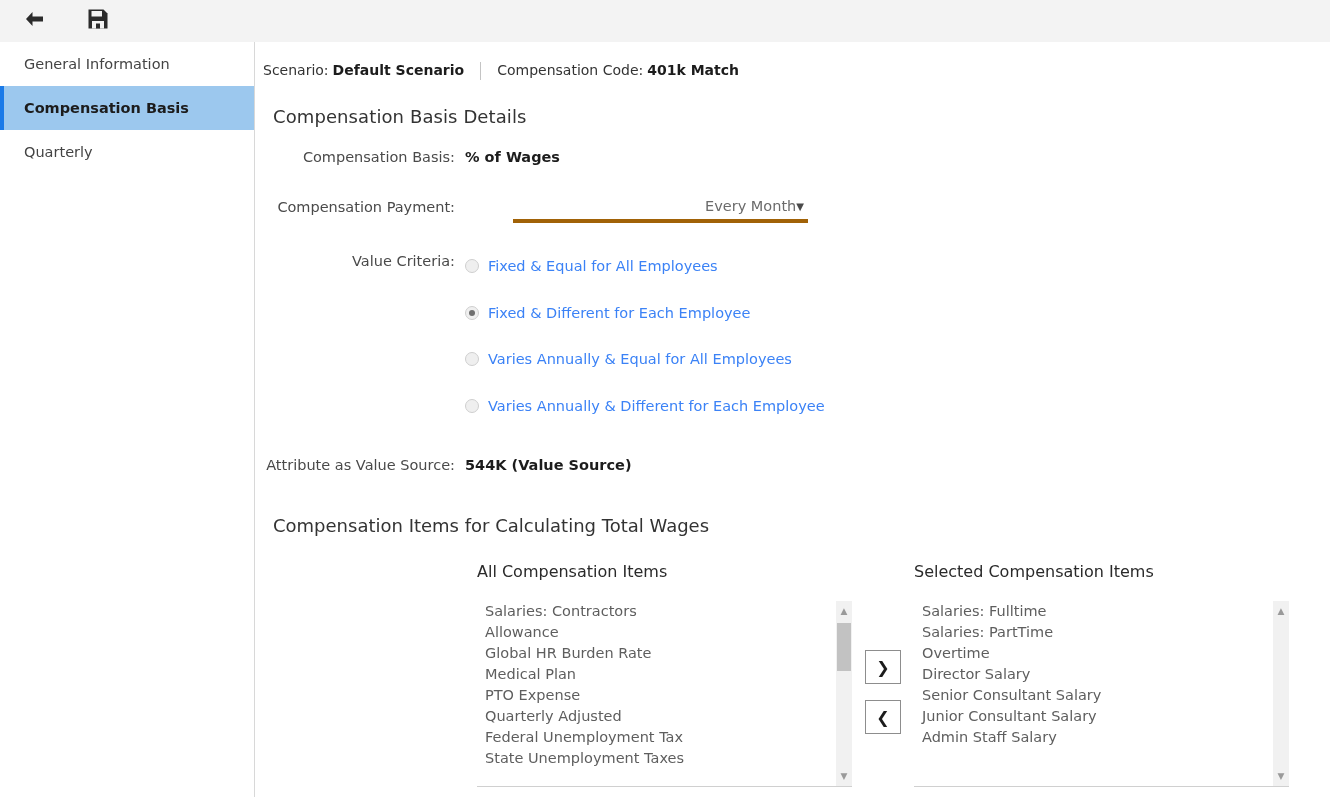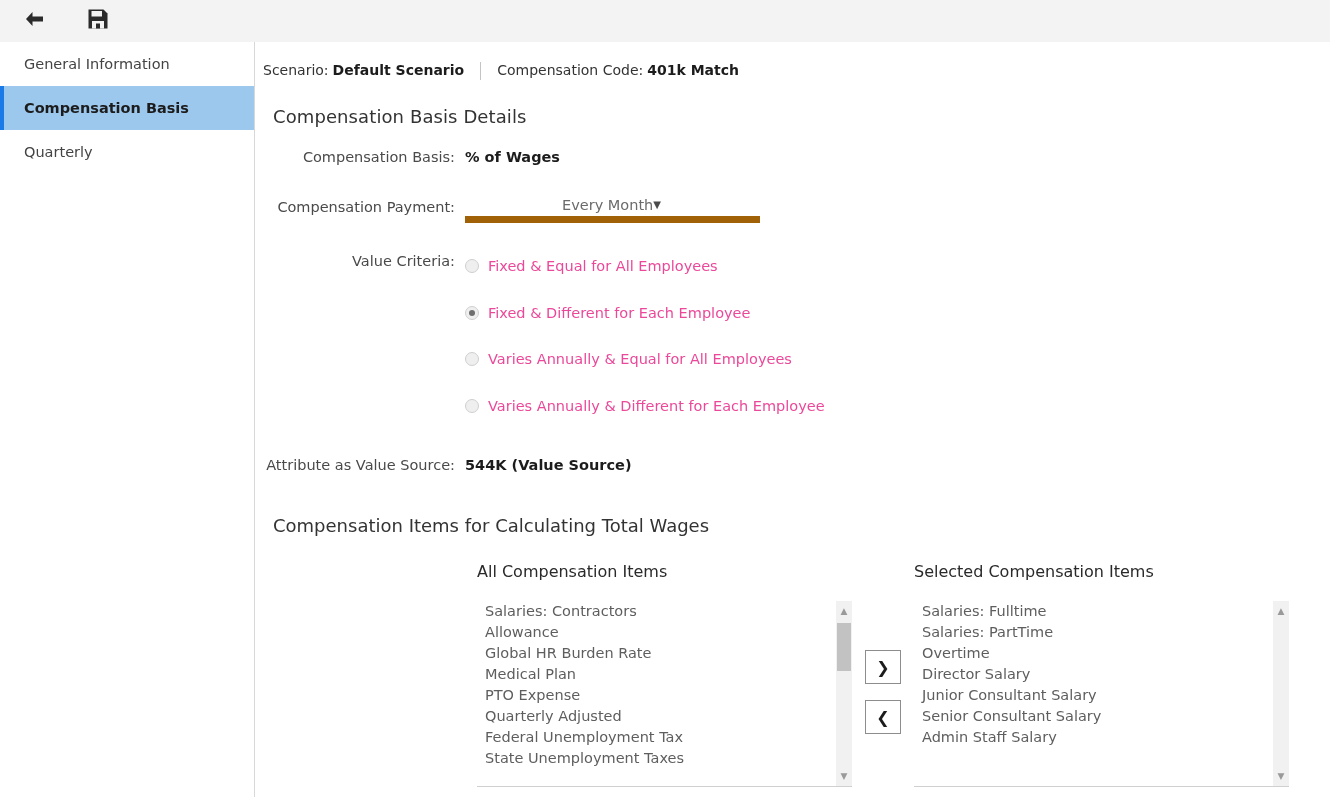--- a/index.html
+++ b/index.html
@@ -120,29 +120,30 @@
     padding-top: 4px;
   }
   .row .field.bold { font-weight: bold; }
 
   .row.basis { height: 50px; }
   .row.payment { height: 48px; }
 
   .select {
     width: 295px;
     border: none;
-    border-bottom: 7px solid #a16207;
+    border-bottom: 4px solid #a16207;
     height: 28px;
     display: flex;
     align-items: center;
-    justify-content: center;
+    justify-content: flex-end;
     font-size: 14.5px;
     color: #6b6b6b;
     cursor: pointer;
     padding: 0 4px 2px 2px;
+    margin-left: 48px;
   }
   .select .caret { font-size: 10px; color: #4a4a4a; }
 
   .radios { display: flex; flex-direction: column; }
   .radio-line {
     display: flex;
     align-items: center;
     height: 46.5px;
     cursor: pointer;
   }
@@ -158,21 +159,21 @@
   .radio.checked::after {
     content: "";
     position: absolute;
     left: 3px; top: 3px;
     width: 6px; height: 6px;
     border-radius: 50%;
     background: #6f6f6f;
   }
   .radio-line .rlabel {
     font-size: 14.5px;
-    color: #ec4899;
+    color: #3b82f6;
   }
 
   .row.attr { margin-top: 24px; }
 
   h2.section2 {
     font-size: 18px;
     font-weight: normal;
     color: #333333;
     margin: 42px 0 0 18px;
   }
@@ -383,22 +384,22 @@
       </div>
 
       <div class="tcol">
         <div class="tcol-head">Selected Compensation Items</div>
         <div class="listbox">
           <div class="listitems" id="right-list">
               <div class="litem">Salaries: Fulltime</div>
               <div class="litem">Salaries: PartTime</div>
               <div class="litem">Overtime</div>
               <div class="litem">Director Salary</div>
+              <div class="litem">Senior Consultant Salary</div>
               <div class="litem">Junior Consultant Salary</div>
-              <div class="litem">Senior Consultant Salary</div>
               <div class="litem">Admin Staff Salary</div>
             </div>
           <div class="sbar">
             <div class="sb-arrow up">▲</div>
             <div class="sb-arrow down">▼</div>
           </div>
         </div>
       </div>
     </div>
 

